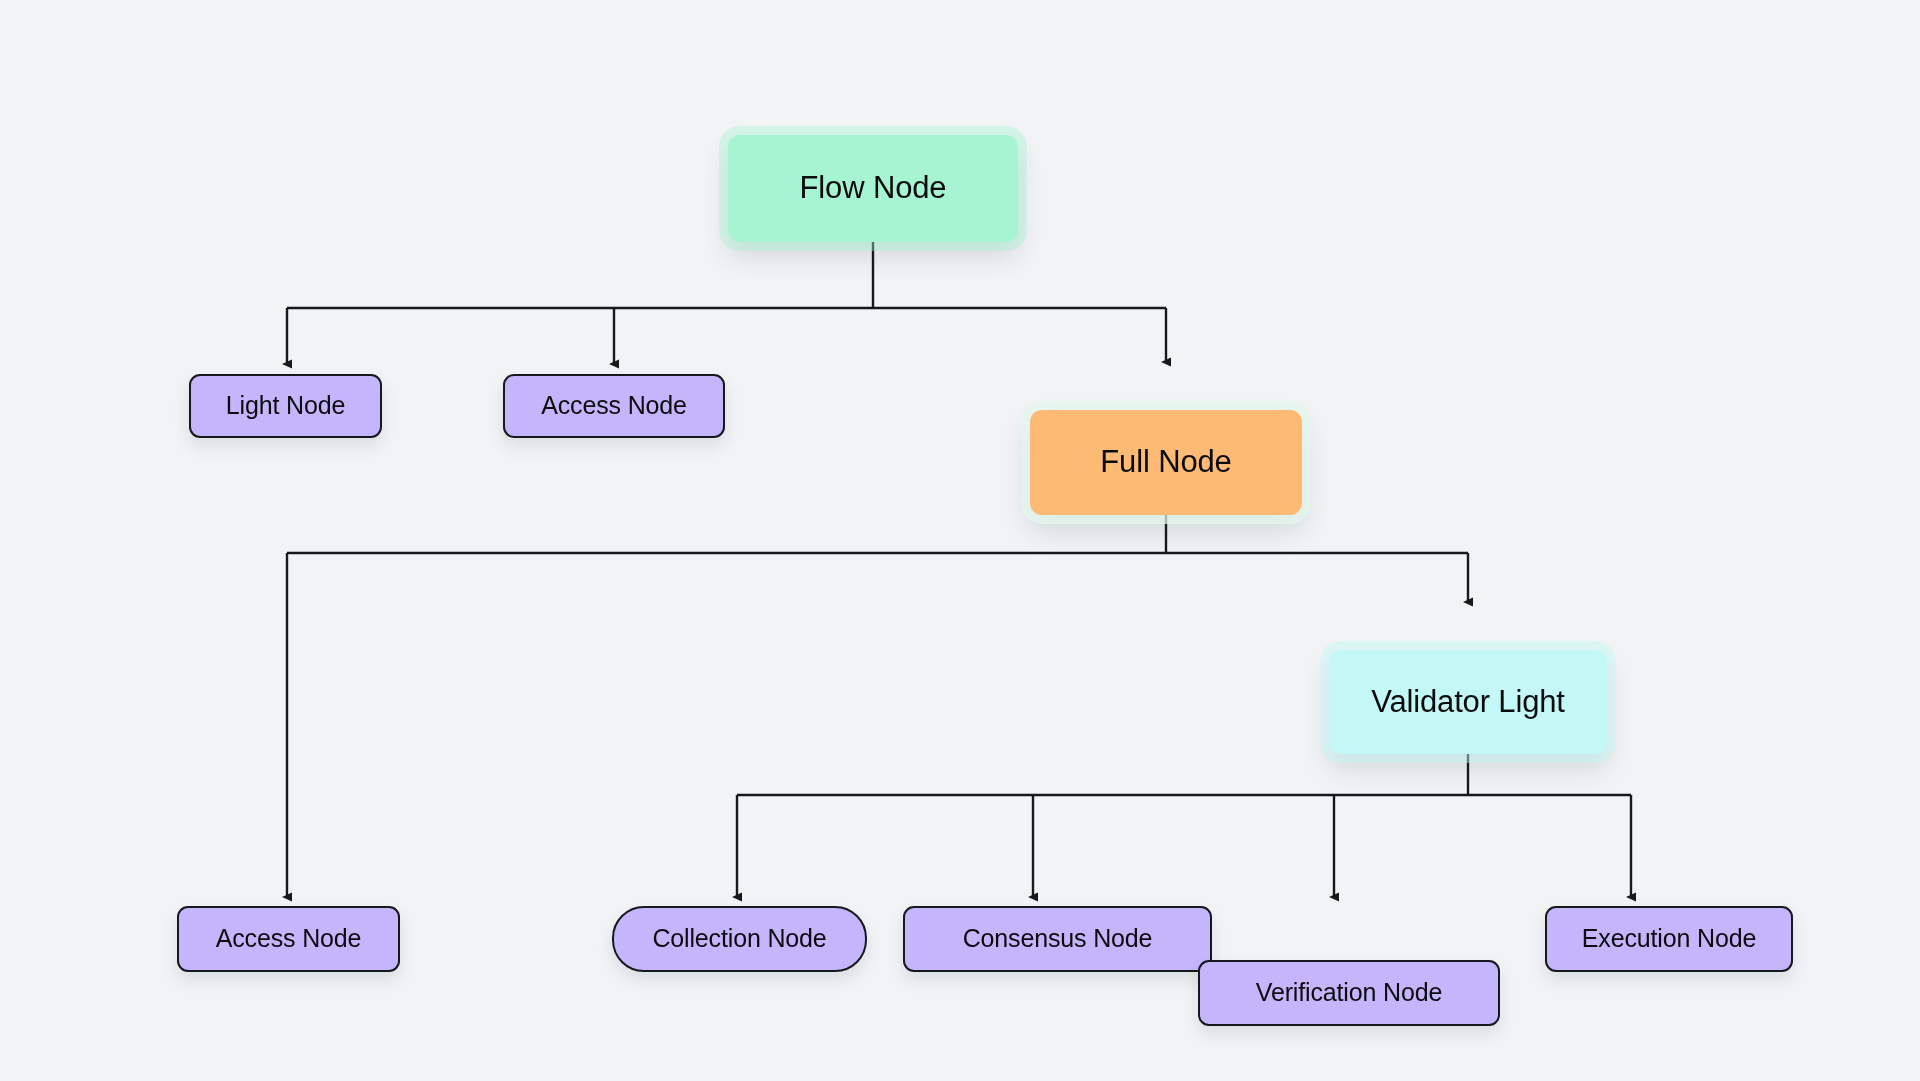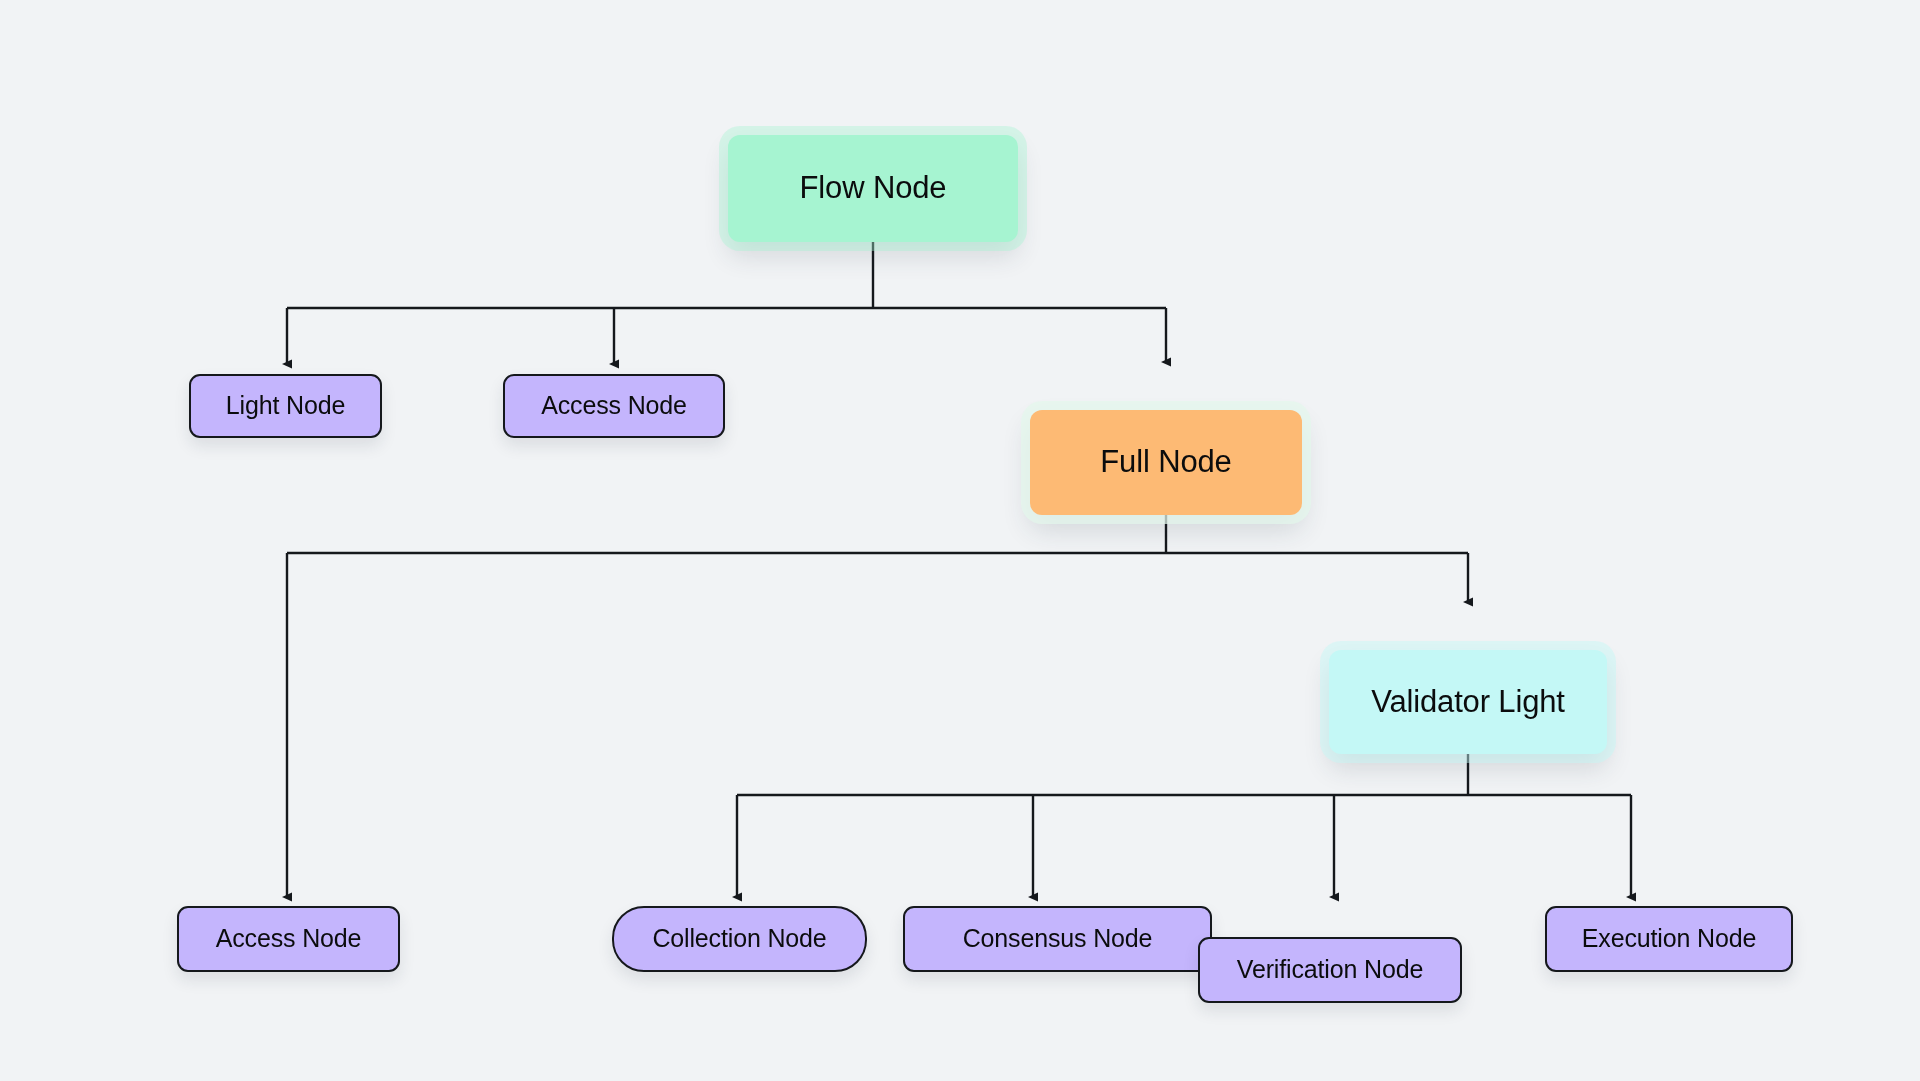--- a/index.html
+++ b/index.html
@@ -148,21 +148,21 @@
   </div>
 
   <div class="node plain" style="left: 612px; top: 906px; width: 255px; height: 66px; border-radius: 32px;">
     <span class="node-label">Collection Node</span>
   </div>
 
   <div class="node plain" style="left: 903px; top: 906px; width: 309px; height: 66px; align-items: center;">
     <span class="node-label">Consensus Node</span>
   </div>
 
-  <div class="node plain" style="left: 1198px; top: 937px; width: 264px; height: 66px;">
+  <div class="node plain" style="left: 1198px; top: 960px; width: 302px; height: 66px;">
     <span class="node-label">Verification Node</span>
   </div>
 
   <div class="node plain" style="left: 1545px; top: 906px; width: 248px; height: 66px;">
     <span class="node-label">Execution Node</span>
   </div>
 
 </div>
 
 </body></html>

